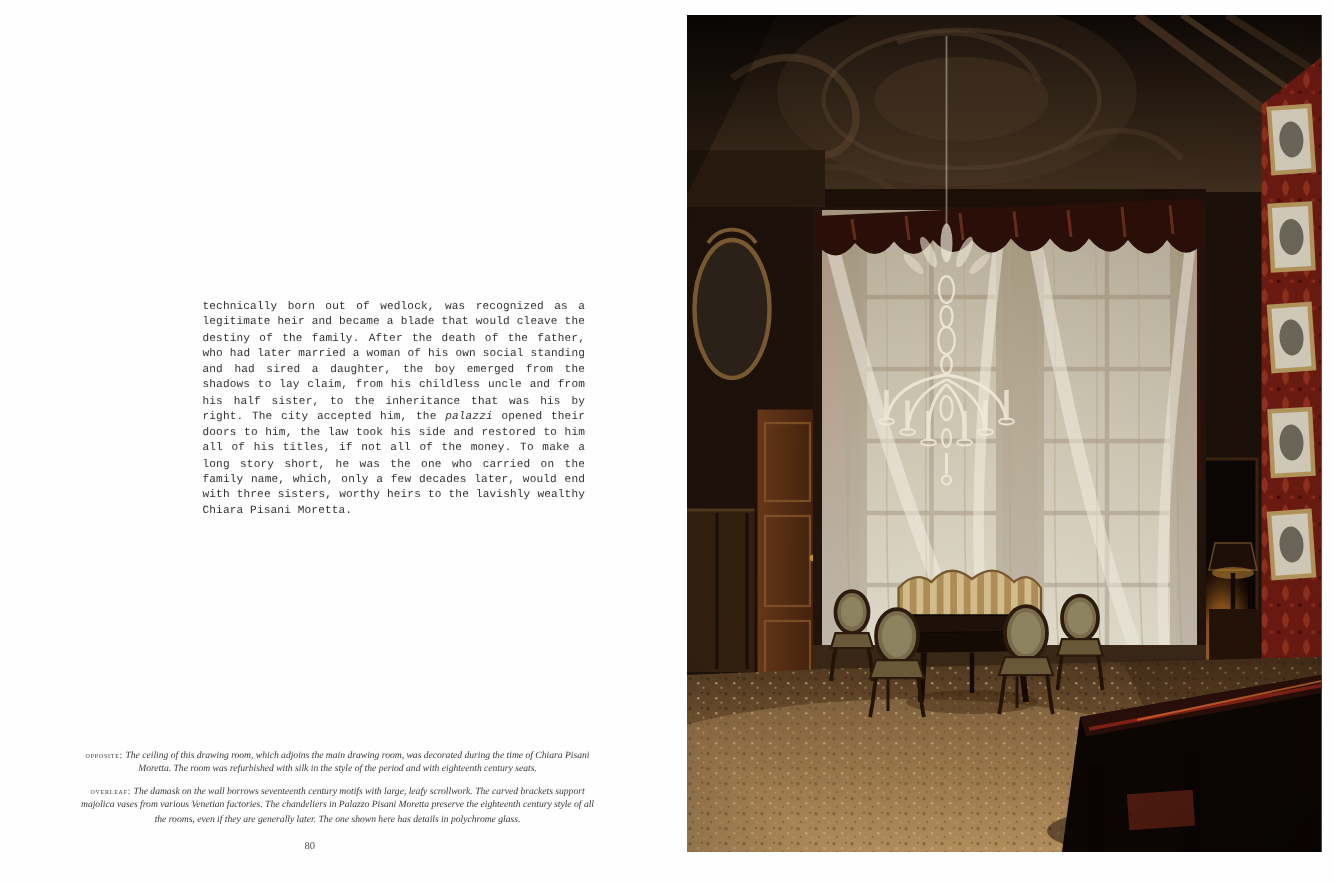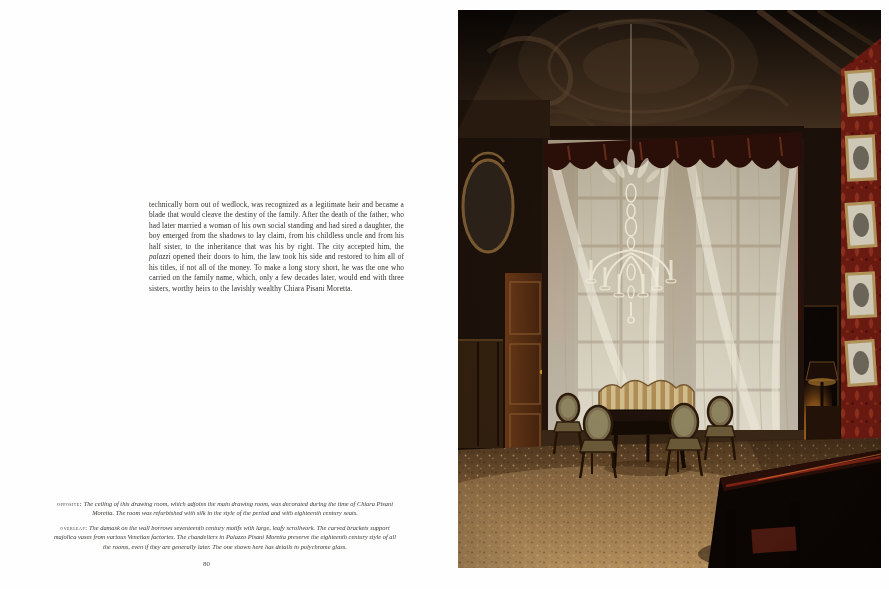--- a/index.html
+++ b/index.html
@@ -1,18 +1,18 @@
 <!DOCTYPE html>
 <html><head>
 <meta charset="utf-8">
 <style>
   html,body{margin:0;padding:0;}
   body{width:889px;height:589px;background:#fff;font-family:"Liberation Serif",serif;overflow:hidden;}
   .spread{position:relative;width:889px;height:589px;background:#fefefe;}
-  .main-text{position:absolute;left:149px;top:200px;width:255px;font-size:7.4px;line-height:10.45px;text-align:justify;color:#33302c;letter-spacing:0.1px;}
+  .main-text{position:absolute;left:135px;top:200px;width:255px;font-size:7.4px;line-height:10.45px;text-align:justify;color:#33302c;letter-spacing:0.1px;font-family:Liberation Mono, monospace;}
   .captions{position:absolute;left:53px;top:499px;width:344px;text-align:center;font-size:6.4px;line-height:9.4px;color:#3a3733;font-style:italic;}
   .caption{margin-bottom:5px;}
   .cap-label{font-style:normal;font-variant:small-caps;letter-spacing:0.5px;}
   .page-number{position:absolute;left:203px;top:560px;width:40px;text-align:left;font-size:7px;color:#55524c;}
   .photo{position:absolute;left:458px;top:10px;width:423px;height:558px;background:#1b110b;}
   .photo svg{display:block;}
 </style>
 </head>
 <body>
 

